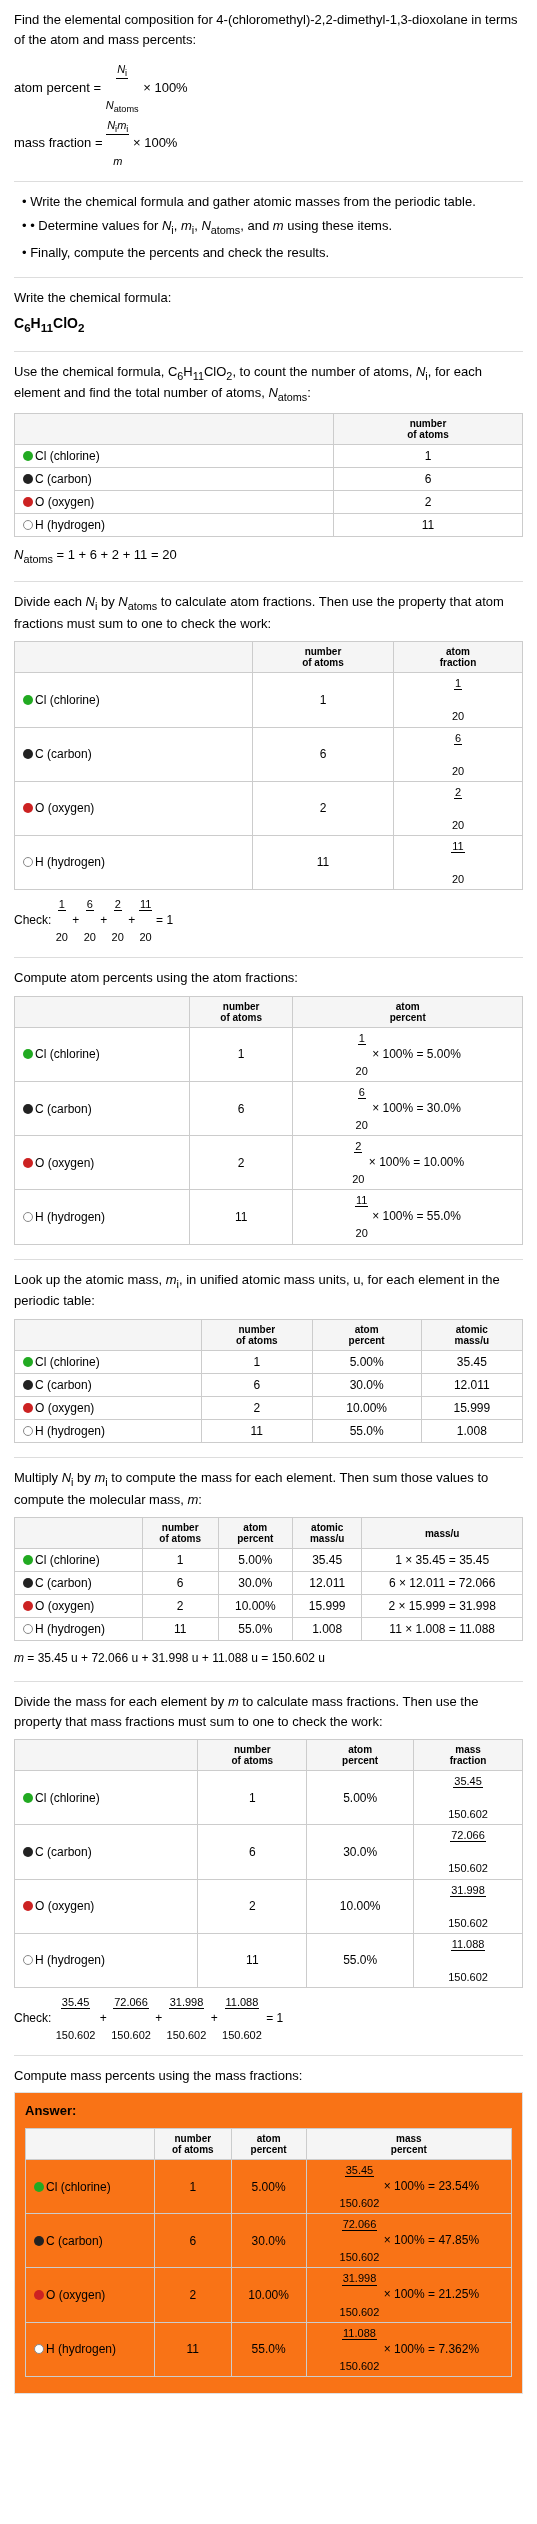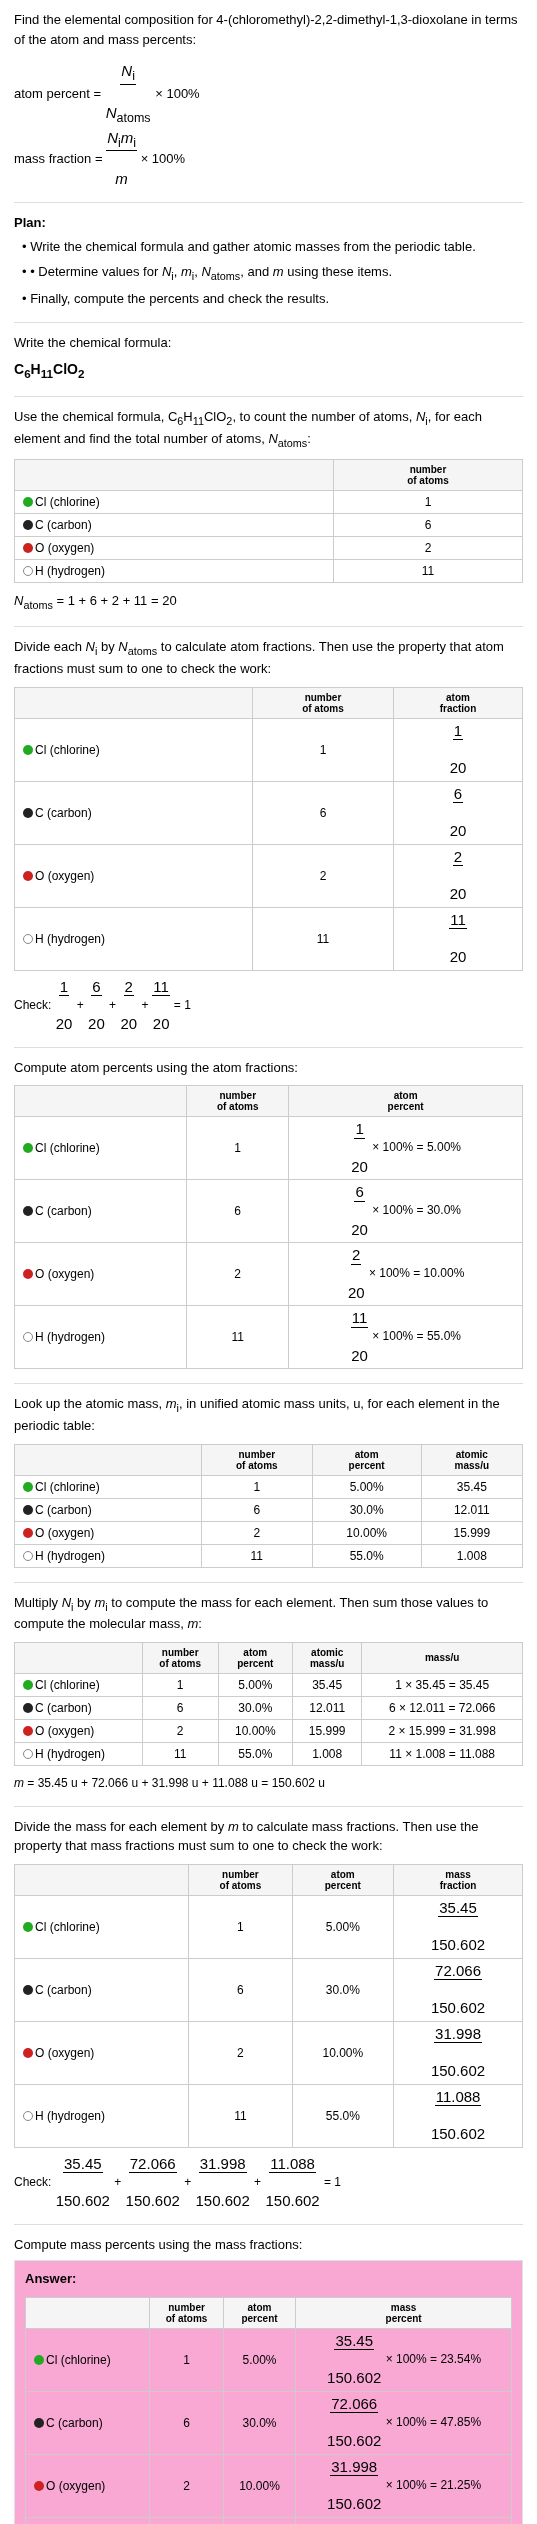--- a/index.html
+++ b/index.html
@@ -29,28 +29,28 @@
     .dot { width: 10px; height: 10px; border-radius: 50%; display: inline-block; flex-shrink: 0; }
     .dot-green { background: #22aa22; }
     .dot-dark { background: #222; }
     .dot-red { background: #cc2222; }
     .dot-white { background: #fff; border: 1px solid #888; }
     .frac-inline {
       display: inline-flex;
       flex-direction: column;
       align-items: center;
       vertical-align: middle;
-      font-size: 15px;
+      font-size: 11px;
       line-height: 1.1;
     }
     .frac-inline .num { border-bottom: 1px solid #000; padding: 0 1px; }
     .frac-inline .den { padding: 0 1px; margin-top: 20px; }
     .check-line { font-size: 12px; margin-top: 4px; }
     .answer-box {
-      background: #f9a8d4;
+      background: #f97316;
       border: 1px solid #e0e0e0;
       padding: 8px 10px;
       margin-top: 6px;
     }
     .answer-label { font-weight: bold; margin-bottom: 6px; font-size: 13px; }
     p { margin-bottom: 5px; line-height: 1.5; }
     .bullet-list { margin-left: 8px; }
     .bullet-list p::before { content: "• "; }
     .bold { font-weight: bold; }
     .eq-line { margin: 4px 0; font-size: 13px; line-height: 1.8; }
@@ -81,21 +81,20 @@
       <span class="num"><i>N</i><sub>i</sub><i>m</i><sub>i</sub></span>
       <span class="den"><i>m</i></span>
     </span>
     <span> × 100%</span>
   </div>
 </div>
 
 <hr>
 
 <div class="section">
-  <p class="bold">Plan:</p>
   <div class="bullet-list">
     <p>Write the chemical formula and gather atomic masses from the periodic table.</p>
     <p>• Determine values for <i>N</i><sub>i</sub>, <i>m</i><sub>i</sub>, <i>N</i><sub>atoms</sub>, and <i>m</i> using these items.</p>
     <p>Finally, compute the percents and check the results.</p>
   </div>
 </div>
 
 <hr>
 
 <div class="section">

